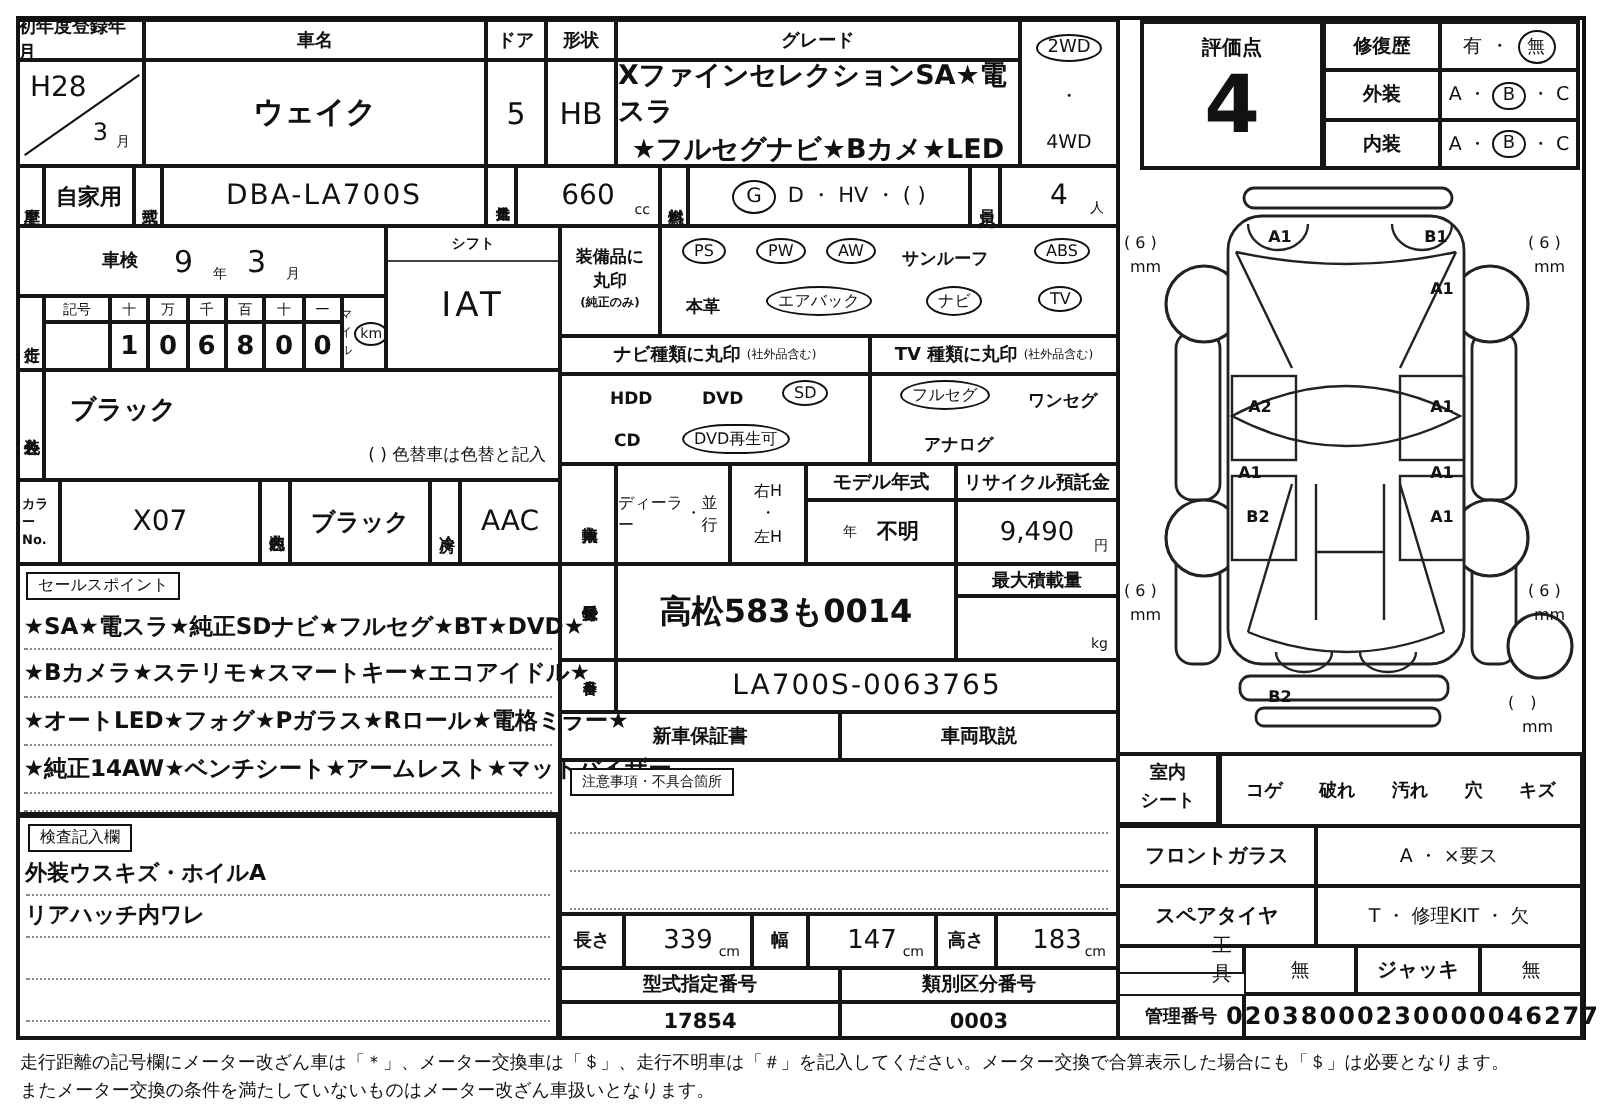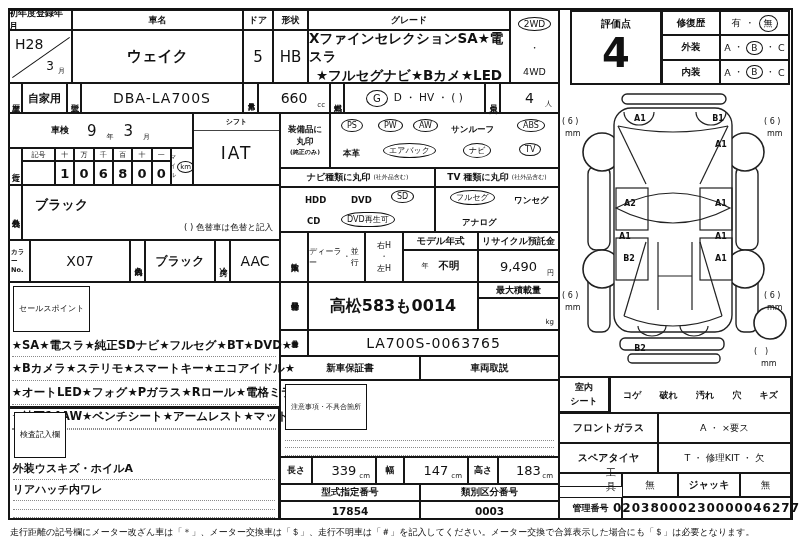--- a/index.html
+++ b/index.html
@@ -5,21 +5,21 @@
   html,body{margin:0;padding:0;}
   body{width:800px;height:557px;position:relative;background:#ffffff;
        font-family:"DejaVu Sans","Liberation Sans",sans-serif;color:#111;}
   .cell{position:absolute;box-sizing:border-box;border:1px solid #161616;
         display:flex;align-items:center;justify-content:center;background:transparent;}
   .abs{position:absolute;box-sizing:border-box;}
   .lab{font-size:9px;font-weight:bold;}
   .vcell{writing-mode:vertical-rl;text-orientation:upright;font-size:8px;font-weight:bold;line-height:1;}
   .circ{display:inline-flex;align-items:center;justify-content:center;
         border:1.6px solid #111;border-radius:50%;padding:1px 5px;background:transparent;}
-  .chip{position:absolute;border:1px solid #111;font-size:8px;padding:16px 5px;line-height:12px;background:#fff;white-space:nowrap;}
+  .chip{position:absolute;border:1px solid #111;font-size:8px;padding:0 5px;line-height:12px;background:#fff;white-space:nowrap;}
   .dotrow{border-bottom:1px dotted #8a8a8a;}
   .thick{border-width:2px;}
   .mini{font-size:7px;}
   svg text{font-family:"DejaVu Sans","Liberation Sans",sans-serif;}
 </style>
 </head>
 <body>
 
 <div class="abs" style="left:8px;top:8px;width:785px;height:512px;border:2px solid #111;"></div>
 <div class="abs" style="left:558px;top:8px;width:2px;height:512px;background:#111;"></div>
@@ -354,13 +354,14 @@
 <div class="cell" style="left:658px;top:443px;width:134px;height:30px;font-size:9.5px;border-right-width:2px;">T ・ 修理KIT ・ 欠</div>
 <div class="cell" style="left:558px;top:473px;width:64px;height:14px;font-size:10px;font-weight:normal;border-left-width:2px;padding-left:46px;">工具</div>
 <div class="cell" style="left:622px;top:473px;width:56px;height:24px;font-size:9.5px;">無</div>
 <div class="cell" style="left:678px;top:473px;width:62px;height:24px;font-size:10px;font-weight:bold;">ジャッキ</div>
 <div class="cell" style="left:740px;top:473px;width:52px;height:24px;font-size:9.5px;border-right-width:2px;">無</div>
 <div class="cell" style="left:558px;top:497px;width:64px;height:23px;font-size:9px;font-weight:bold;border-left-width:2px;border-bottom-width:2px;">管理番号</div>
 <div class="cell" style="left:622px;top:497px;width:170px;height:23px;font-size:12px;font-weight:600;letter-spacing:1px;border-right-width:2px;border-bottom-width:2px;">02038000230000046277</div>
 
 <div class="abs" style="left:10px;top:526px;width:782px;font-size:9px;line-height:1.5;">
   <div style="white-space:nowrap;">走行距離の記号欄にメーター改ざん車は「＊」、メーター交換車は「＄」、走行不明車は「＃」を記入してください。メーター交換で合算表示した場合にも「＄」は必要となります。</div>
+  <div>またメーター交換の条件を満たしていないものはメーター改ざん車扱いとなります。</div>
 </div>
 
 </body></html>

